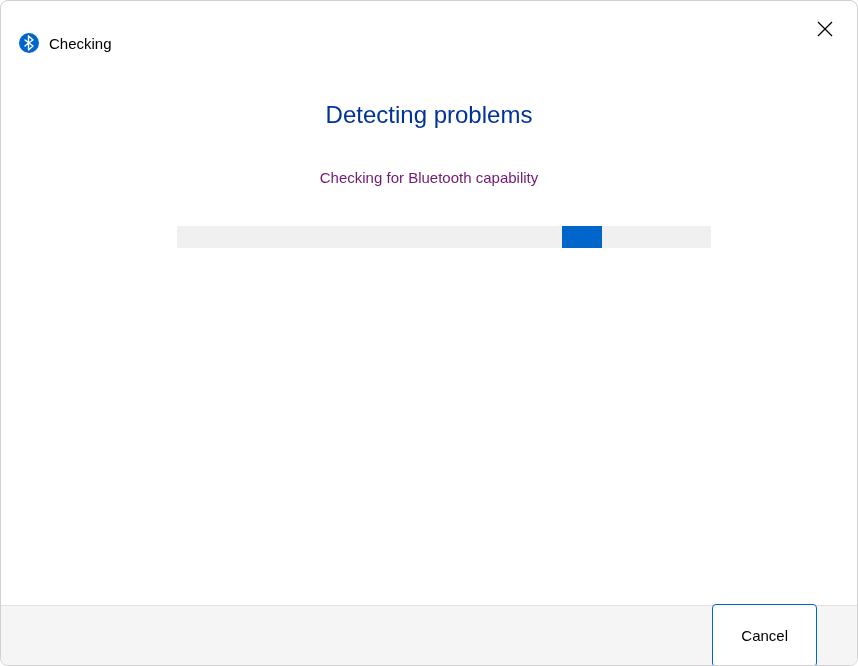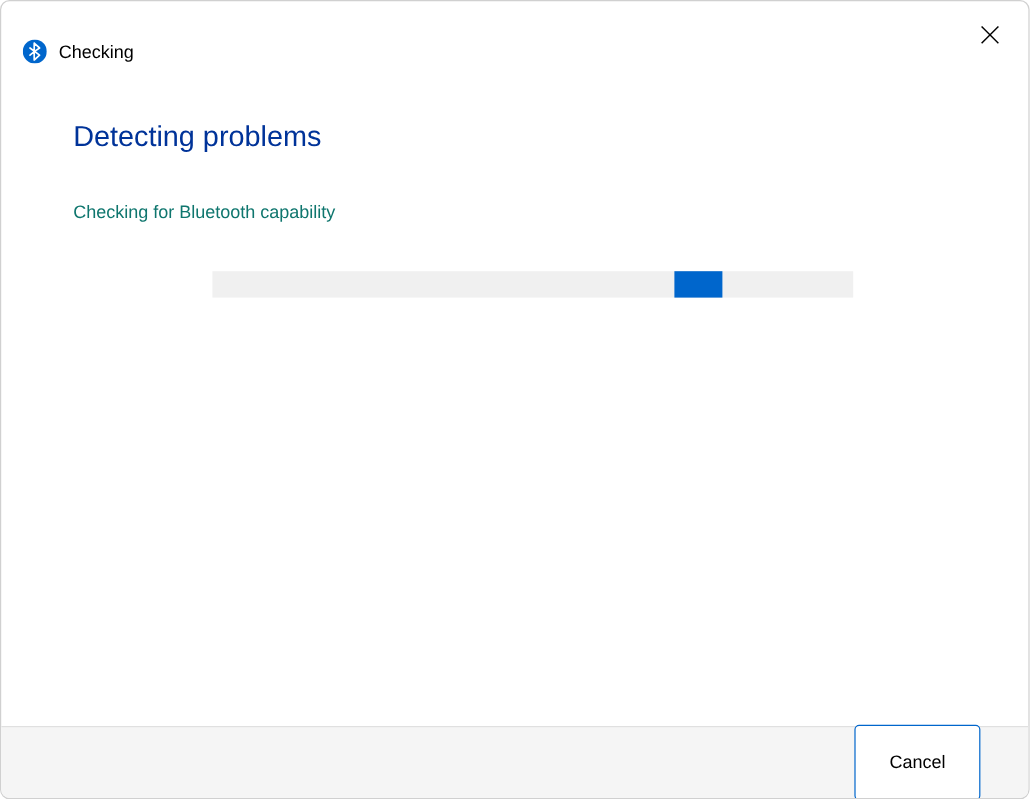--- a/index.html
+++ b/index.html
@@ -47,30 +47,31 @@
       align-items: center;
       justify-content: center;
     }
     .header-title {
       font-size: 15px;
       color: #000000;
       font-weight: 400;
     }
     .content {
       padding: 48px 60px 0 60px;
+      text-align: center;
     }
     .main-heading {
       font-size: 24px;
       color: #003399;
       font-weight: 400;
       margin-bottom: 40px;
     }
     .status-text {
       font-size: 15px;
-      color: #0f766e;
+      color: #701a75;
       font-weight: 400;
       margin-bottom: 40px;
     }
     .progress-container {
       margin-left: 116px;
       width: 534px;
       height: 22px;
       background: #f0f0f0;
       position: relative;
     }

